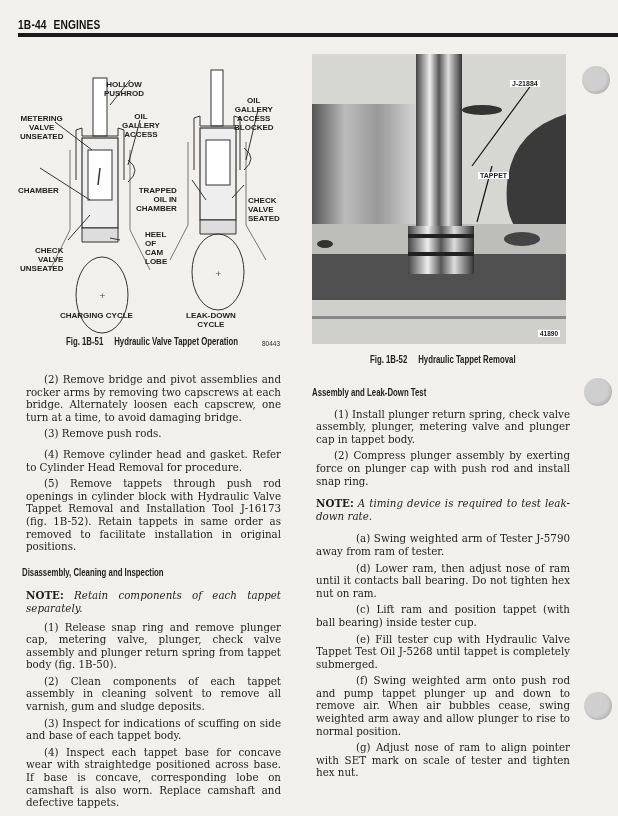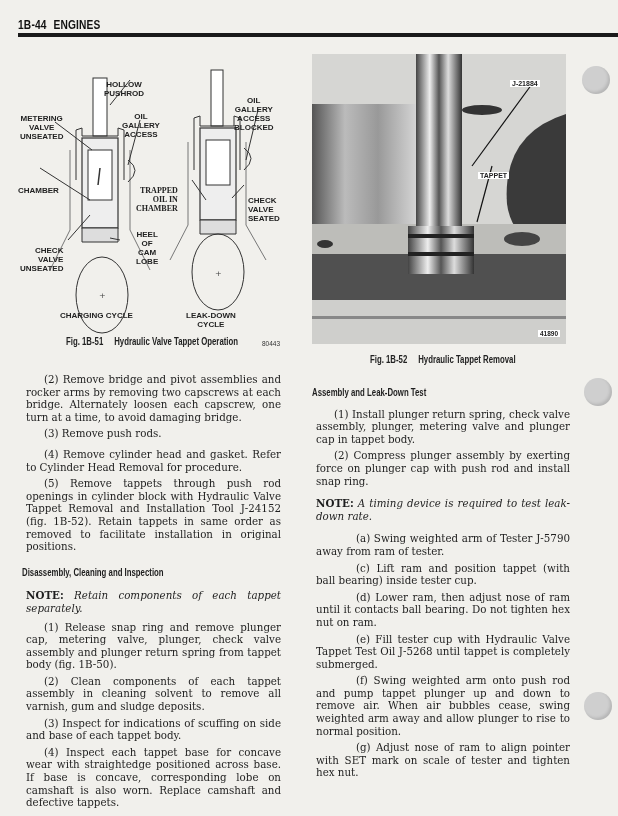--- a/index.html
+++ b/index.html
@@ -112,27 +112,27 @@
 VALVE
 UNSEATED</div>
   <div class="lbl" style="left:112px;top:38px;">OIL
 GALLERY
 ACCESS</div>
   <div class="lbl" style="left:224px;top:22px;">OIL
 GALLERY
 ACCESS
 BLOCKED</div>
   <div class="lbl left" style="left:8px;top:112px;">CHAMBER</div>
-  <div class="lbl right" style="left:126px;top:112px;font-family:Liberation Serif, serif;">TRAPPED
+  <div class="lbl right" style="left:126px;top:112px;">TRAPPED
 OIL IN
 CHAMBER</div>
   <div class="lbl left" style="left:238px;top:122px;">CHECK
 VALVE
 SEATED</div>
-  <div class="lbl left" style="left:126px;top:156px;text-align:center;">HEEL
+  <div class="lbl left" style="left:135px;top:156px;">HEEL
 OF
 CAM
 LOBE</div>
   <div class="lbl right" style="left:10px;top:172px;">CHECK
 VALVE
 UNSEATED</div>
   <div class="lbl" style="left:50px;top:237px;">CHARGING CYCLE</div>
   <div class="lbl" style="left:176px;top:237px;">LEAK-DOWN
 CYCLE</div>
   <div class="lbl figno" style="left:252px;top:265px;font-weight:normal;">80443</div>
@@ -182,21 +182,21 @@
 </div>
 
 <div class="abs caption" style="left:370px;top:354px;">
   <span class="num">Fig. 1B-52</span><span>Hydraulic Tappet Removal</span>
 </div>
 
 <div class="col" style="left:22px;top:369px;width:263px;">
   <p class="ind">(2) Remove bridge and pivot assemblies and rocker arms by removing two capscrews at each bridge. Alternately loosen each capscrew, one turn at a time, to avoid damaging bridge.</p>
   <p class="ind">(3) Remove push rods.</p>
   <p class="ind" style="margin-top:8px;">(4) Remove cylinder head and gasket. Refer to Cylinder Head Removal for procedure.</p>
-  <p class="ind">(5) Remove tappets through push rod openings in cylinder block with Hydraulic Valve Tappet Removal and Installation Tool J-24152 (fig. 1B-52). Retain tappets in same order as removed to facilitate installation in original positions.</p>
+  <p class="ind">(5) Remove tappets through push rod openings in cylinder block with Hydraulic Valve Tappet Removal and Installation Tool J-16173 (fig. 1B-52). Retain tappets in same order as removed to facilitate installation in original positions.</p>
 
   <div class="sechead" style="margin-top:14px;">Disassembly, Cleaning and Inspection</div>
   <p class="note" style="margin-top:10px;">
     <b>NOTE:</b>
     <i>Retain components of each tappet separately.</i>
   </p>
   <p class="ind" style="margin-top:6px;">(1) Release snap ring and remove plunger cap, metering valve, plunger, check valve assembly and plunger return spring from tappet body (fig. 1B-50).</p>
   <p class="ind">(2) Clean components of each tappet assembly in cleaning solvent to remove all varnish, gum and sludge deposits.</p>
   <p class="ind">(3) Inspect for indications of scuffing on side and base of each tappet body.</p>
   <p class="ind">(4) Inspect each tappet base for concave wear with straightedge positioned across base. If base is concave, corresponding lobe on camshaft is also worn. Replace camshaft and defective tappets.</p>
@@ -204,19 +204,19 @@
 
 <div class="col" style="left:312px;top:387px;width:262px;">
   <div class="sechead">Assembly and Leak-Down Test</div>
   <p class="ind" style="margin-top:8px;">(1) Install plunger return spring, check valve assembly, plunger, metering valve and plunger cap in tappet body.</p>
   <p class="ind">(2) Compress plunger assembly by exerting force on plunger cap with push rod and install snap ring.</p>
   <p class="note" style="margin-top:10px;">
     <b>NOTE:</b>
     <i>A timing device is required to test leak-down rate.</i>
   </p>
   <p class="ind2" style="margin-top:10px;">(a) Swing weighted arm of Tester J-5790 away from ram of tester.</p>
+  <p class="ind2">(d) Lower ram, then adjust nose of ram until it contacts ball bearing. Do not tighten hex nut on ram.</p>
   <p class="ind2">(c) Lift ram and position tappet (with ball bearing) inside tester cup.</p>
-  <p class="ind2">(d) Lower ram, then adjust nose of ram until it contacts ball bearing. Do not tighten hex nut on ram.</p>
   <p class="ind2">(e) Fill tester cup with Hydraulic Valve Tappet Test Oil J-5268 until tappet is completely submerged.</p>
   <p class="ind2">(f) Swing weighted arm onto push rod and pump tappet plunger up and down to remove air. When air bubbles cease, swing weighted arm away and allow plunger to rise to normal position.</p>
   <p class="ind2">(g) Adjust nose of ram to align pointer with SET mark on scale of tester and tighten hex nut.</p>
 
 </div>
 
 </body></html>

